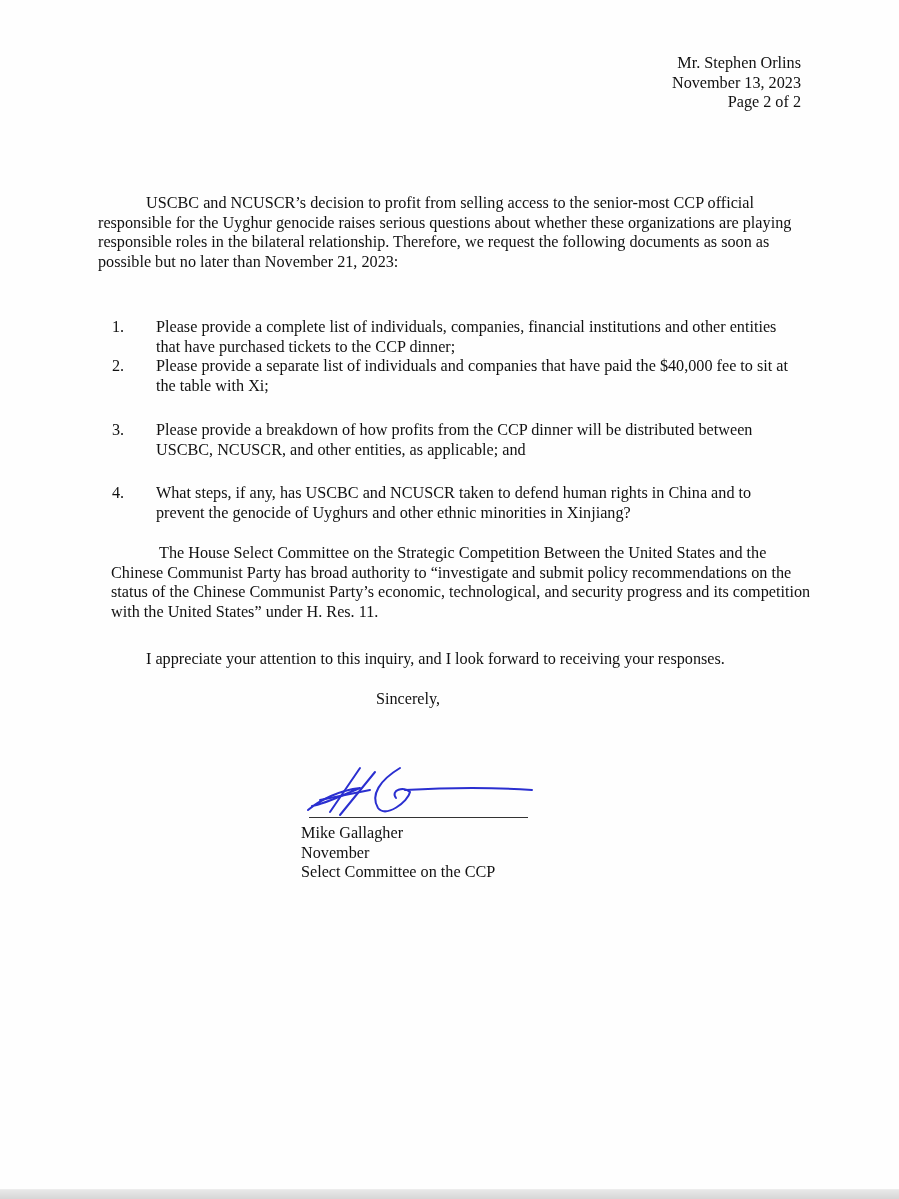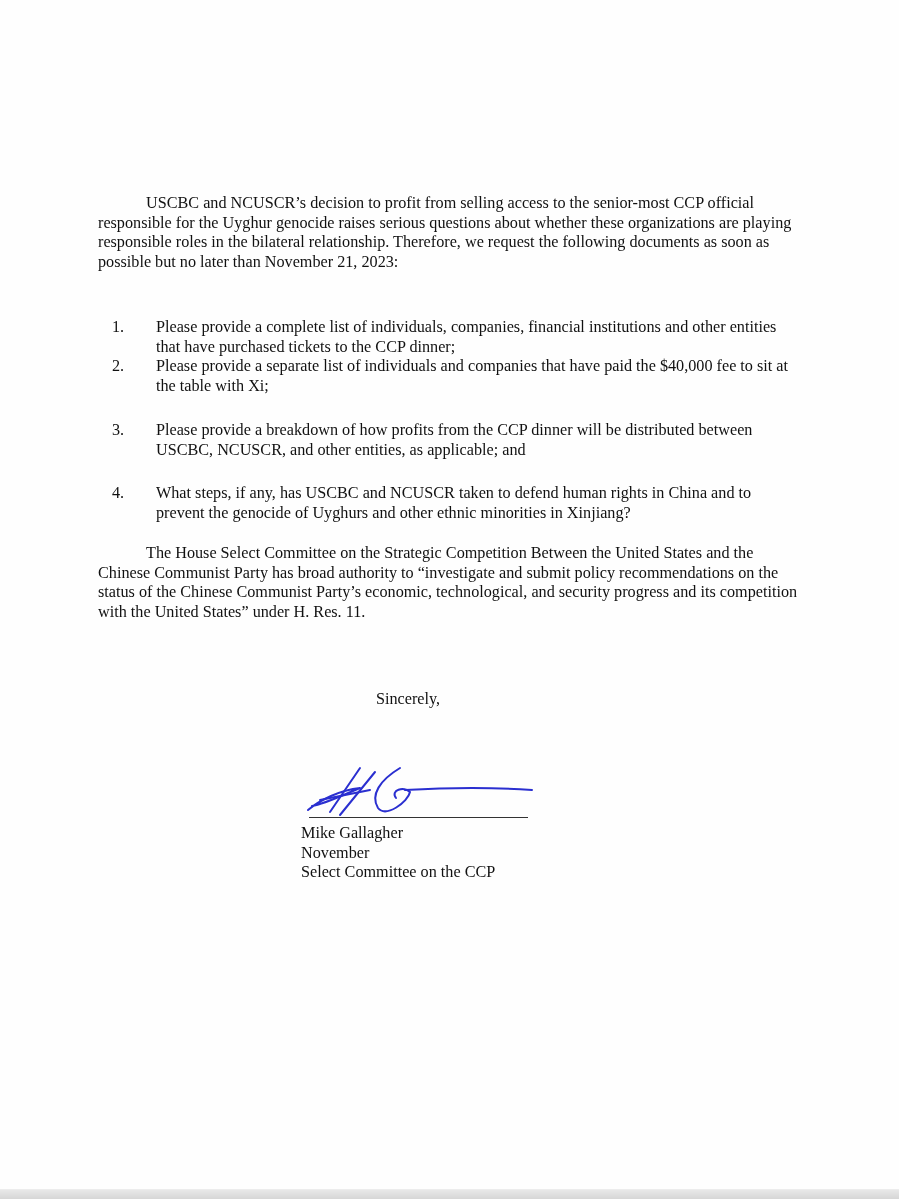--- a/index.html
+++ b/index.html
@@ -12,31 +12,36 @@
     background: linear-gradient(#e8e8e8, #d6d6d6); border-top: 1px solid #ececec; }
   .header-block { position: absolute; right: 98px; top: 54px; text-align: right; line-height: 19.5px; }
   .p { position: absolute; left: 98px; width: 710px; line-height: 19.5px; }
   .p1 { top: 128px; }
   .p2 { top: 194px; text-indent: 48px; }
   .list { position: absolute; left: 112px; width: 700px; }
   .li { position: absolute; left: 0; width: 690px; line-height: 19.5px; }
   .li .num { position: absolute; left: 0; width: 30px; }
   .li .txt { display: block; margin-left: 44px; }
   .li1 { top: 318px; } .li2 { top: 357px; } .li3 { top: 421px; } .li4 { top: 484px; }
-  .p3 { top: 544px; text-indent: 48px; }
+  .p3 { top: 544px; text-indent: 48px; margin-left: 13px; }
   .p4 { top: 650px; text-indent: 48px; }
   .closing { position: absolute; left: 376px; top: 690px; line-height: 19.5px; }
   .signature { position: absolute; left: 300px; top: 760px; width: 240px; height: 60px; }
   .sig-line { position: absolute; left: 309px; top: 817px; width: 219px; height: 0; border-top: 1px solid #333; }
   .sig-block { position: absolute; left: 301px; top: 824px; line-height: 19.5px; }
 </style>
 </head>
 <body>
 
 <div class="page">
+  <div class="header-block">
+    <div>Mr. Stephen Orlins</div>
+    <div>November 13, 2023</div>
+    <div>Page 2 of 2</div>
+  </div>
 
   <div class="p p2">USCBC and NCUSCR’s decision to profit from selling access to the senior-most CCP official responsible for the Uyghur genocide raises serious questions about whether these organizations are playing responsible roles in the bilateral relationship. Therefore, we request the following documents as soon as possible but no later than November 21, 2023:</div>
 
   <div class="list">
     <div class="li li1">
       <span class="num">1.</span>
       <span class="txt">Please provide a complete list of individuals, companies, financial institutions and other entities that have purchased tickets to the CCP dinner;</span>
     </div>
     <div class="li li2">
       <span class="num">2.</span>
@@ -46,20 +51,21 @@
       <span class="num">3.</span>
       <span class="txt">Please provide a breakdown of how profits from the CCP dinner will be distributed between USCBC, NCUSCR, and other entities, as applicable; and</span>
     </div>
     <div class="li li4">
       <span class="num">4.</span>
       <span class="txt">What steps, if any, has USCBC and NCUSCR taken to defend human rights in China and to prevent the genocide of Uyghurs and other ethnic minorities in Xinjiang?</span>
     </div>
   </div>
 
   <div class="p p3">The House Select Committee on the Strategic Competition Between the United States and the Chinese Communist Party has broad authority to “investigate and submit policy recommendations on the status of the Chinese Communist Party’s economic, technological, and security progress and its competition with the United States” under H. Res. 11.</div>
+  <div class="p p4">I appreciate your attention to this inquiry, and I look forward to receiving your responses.</div>
 
   <div class="closing">Sincerely,</div>
 
   <svg class="signature" viewBox="0 0 240 60">
     <g fill="none" stroke="#2a2fd0" stroke-width="2" stroke-linecap="round" stroke-linejoin="round">
       <path d="M8 50 C 20 40, 40 30, 60 28 C 45 34, 25 44, 12 46"></path>
       <path d="M30 52 L 60 8"></path>
       <path d="M40 55 L 75 12"></path>
       <path d="M20 40 L 70 30"></path>
       <path d="M100 8 C 80 20, 70 35, 78 48 C 86 58, 108 42, 110 32 C 104 26, 90 30, 96 38"></path>

